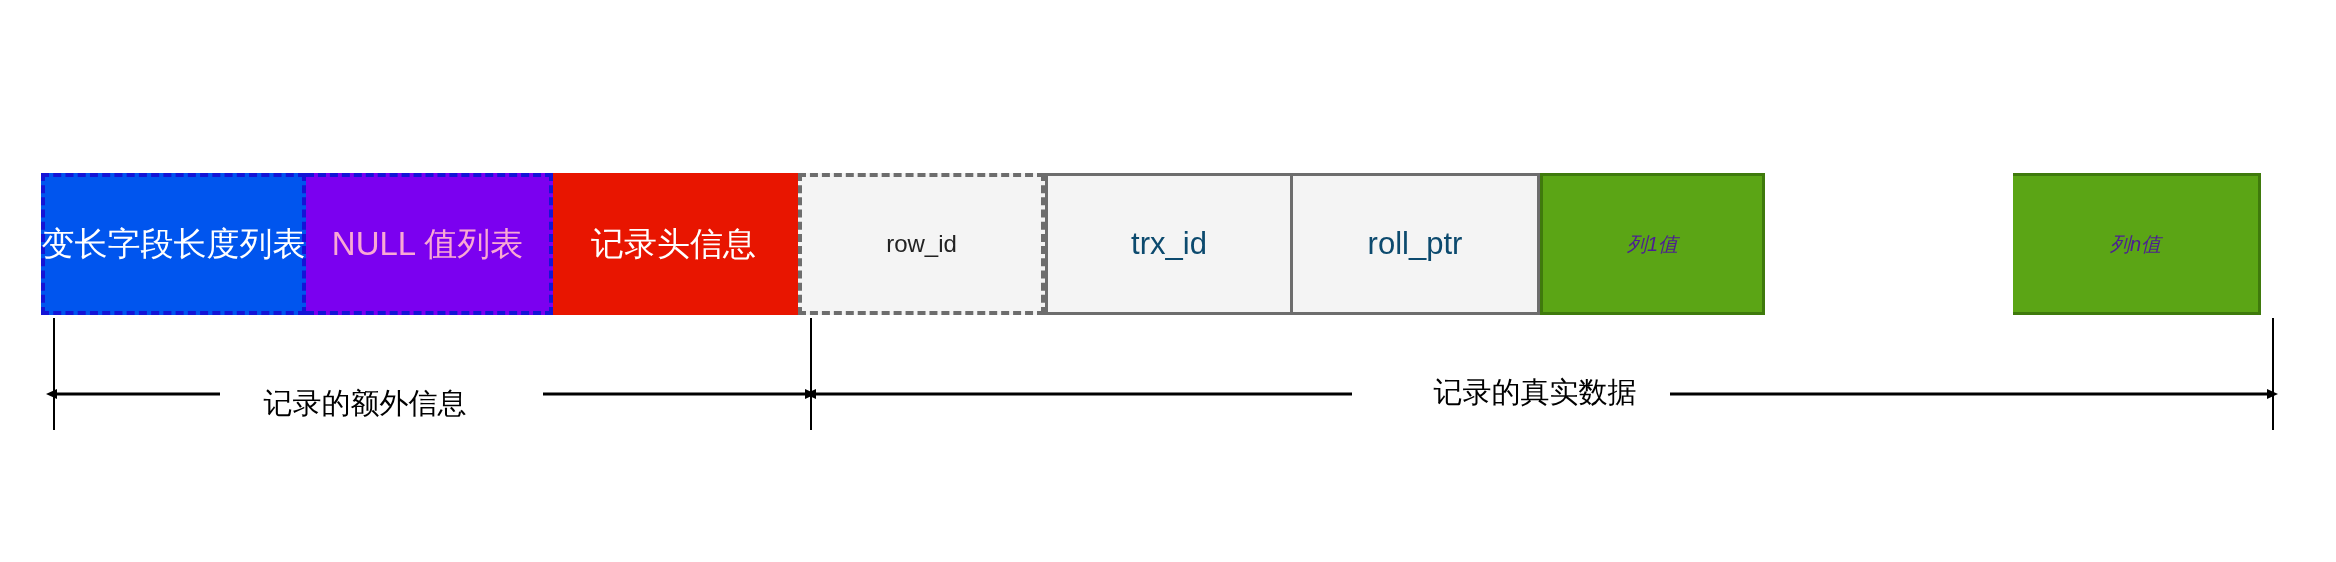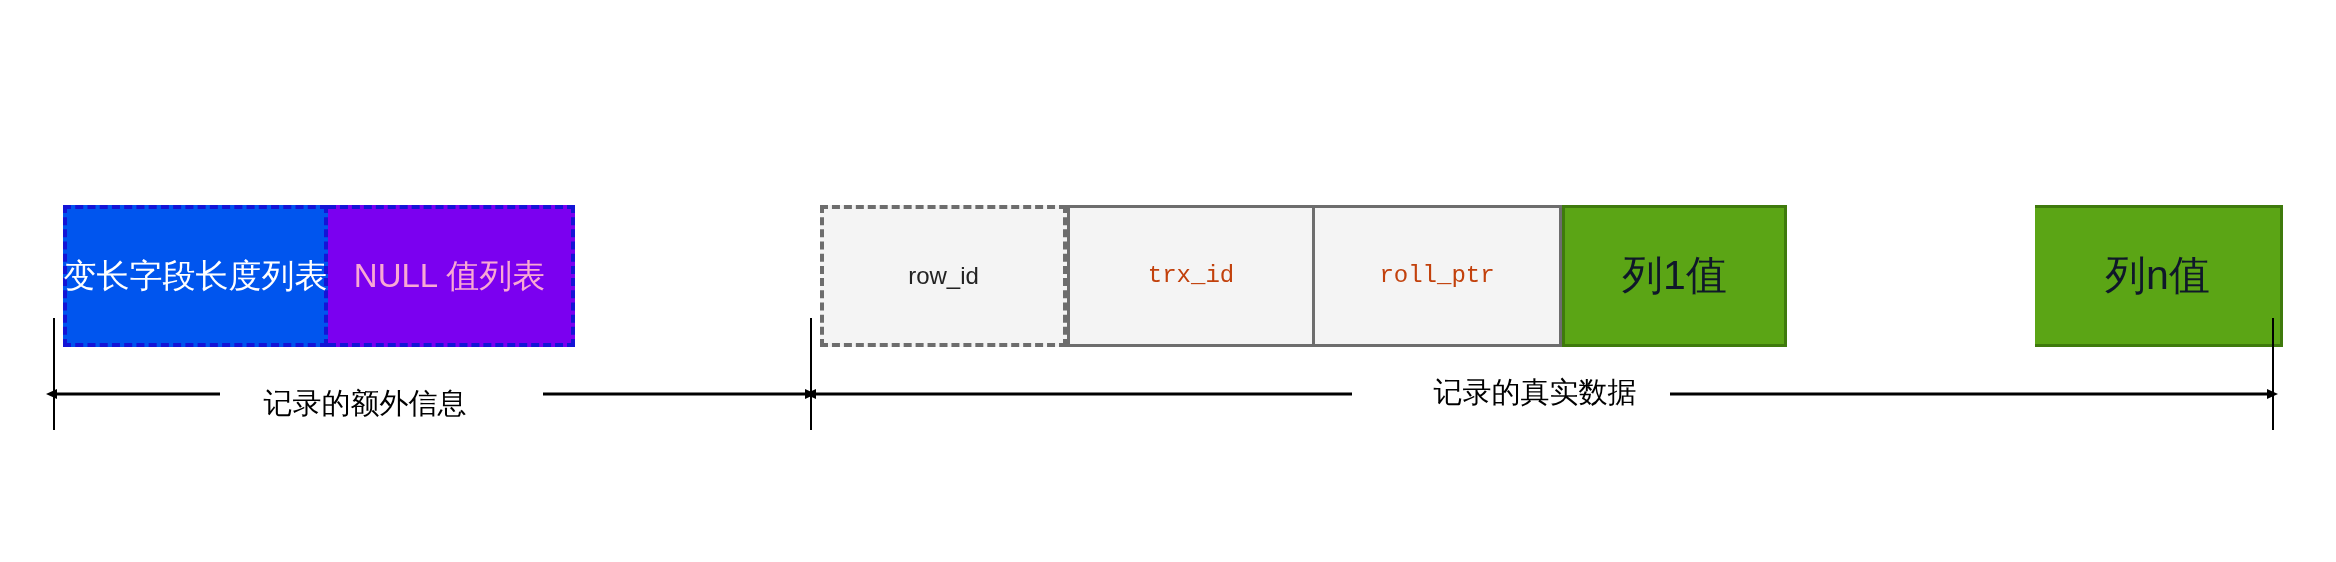--- a/index.html
+++ b/index.html
@@ -14,25 +14,24 @@
     position: relative;
     width: 2336px;
     height: 562px;
     background: #ffffff;
     overflow: hidden;
   }
 
   
   .strip {
     position: absolute;
-    left: 63px;
+    left: 41px;
     top: 173px;
     width: 2000px;
     height: 142px;
-    margin-top: 32px;
   }
 
   .cell {
     position: absolute;
     top: 0;
     height: 142px;
     box-sizing: border-box;
     display: flex;
     align-items: center;
     justify-content: center;
@@ -73,34 +72,34 @@
     background: #f4f4f4;
     border: 4px dashed #6d6d6d;
     color: #222222;
     font-size: 24px;
   }
   
   .cell.c-gray-solid {
     background: #f4f4f4;
     border: 3px solid #6d6d6d;
     border-left: none;
-    color: #c2410c;
-    font-size: 24px;
-    font-family: Liberation Mono, monospace;
+    color: #0c4a6e;
+    font-size: 31px;
   }
   .cell.c-gray-solid.first-solid {
     border-left: 3px solid #6d6d6d;
   }
   
   .cell.c-green {
     background: #5ba515;
     border: 3px solid #3f7a0c;
     border-left: none;
-    color: #0f172a;
-    font-size: 41px;
+    color: #4c1d95;
+    font-size: 20px;
+    font-style: italic;
   }
   .cell.c-green.first-green {
     border-left: 3px solid #3f7a0c;
   }
 
   
   .guide {
     position: absolute;
     width: 2px;
     background: #000000;
@@ -134,20 +133,23 @@
   <div class="strip">
 
     <div class="cell c-blue" style="left:0px; width:265px;">
       <span class="cell-label">变长字段长度列表</span>
     </div>
 
     <div class="cell c-purple" style="left:265px; width:247px;">
       <span class="cell-label">NULL 值列表</span>
     </div>
 
+    <div class="cell c-red" style="left:512px; width:245px;">
+      <span class="cell-label">记录头信息</span>
+    </div>
 
     <div class="cell c-gray-dashed" style="left:757px; width:247px;">
       <span class="cell-label">row_id</span>
     </div>
 
     <div class="cell c-gray-solid first-solid" style="left:1004px; width:248px;">
       <span class="cell-label">trx_id</span>
     </div>
 
     <div class="cell c-gray-solid" style="left:1252px; width:247px;">

